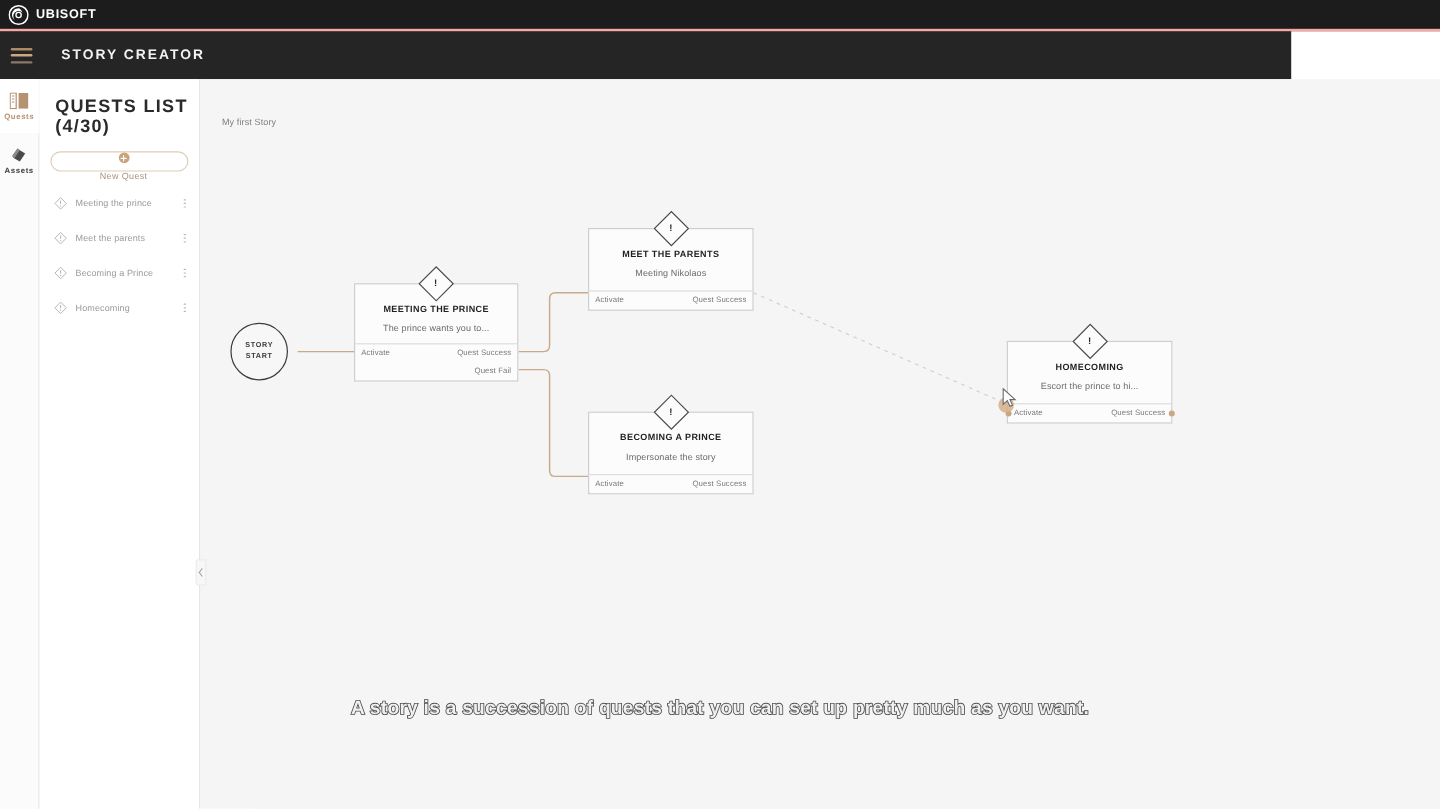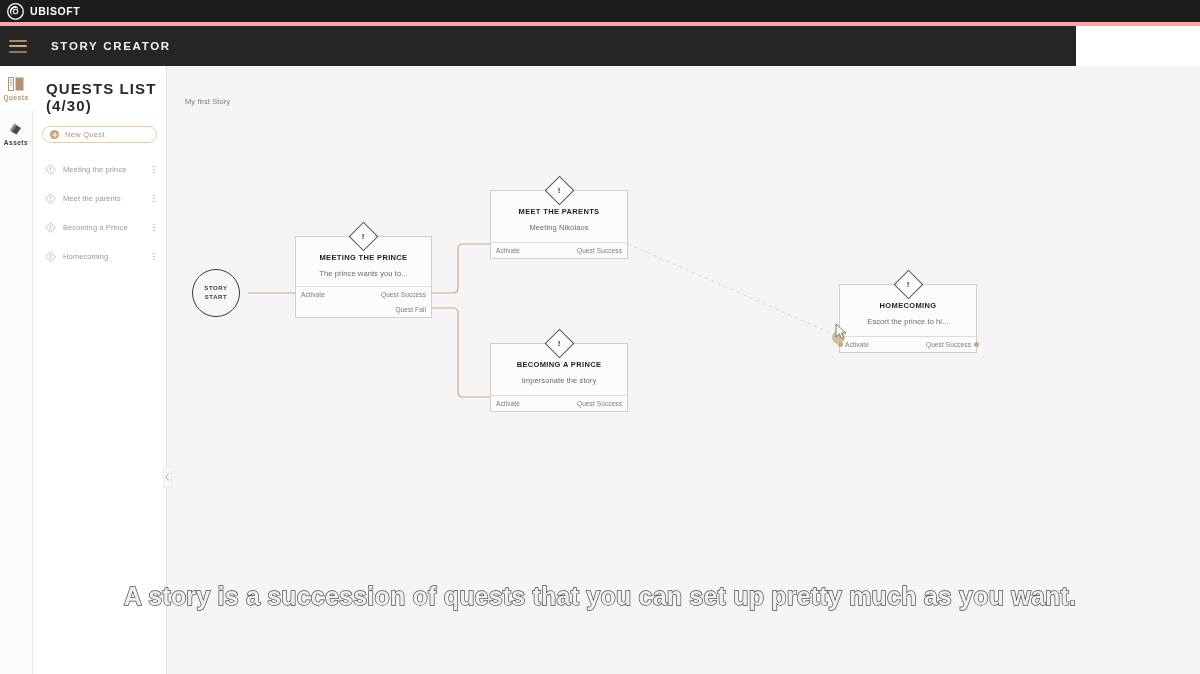--- a/index.html
+++ b/index.html
@@ -22,21 +22,21 @@
 
   
   .ubi-bar {
     position: absolute;
     top: 0; left: 0;
     width: 1200px; height: 26px;
     background: #1c1c1c;
     display: flex;
     align-items: center;
     padding-left: 7px;
-    border-bottom: 4px solid #fca5a5;
+    border-bottom: 2px solid #fca5a5;
   }
   .ubi-logo { width: 17px; height: 17px; flex: 0 0 auto; }
   .ubi-name {
     color: #ffffff;
     font-size: 10.5px;
     font-weight: bold;
     letter-spacing: 0.6px;
     margin-left: 6px;
   }
 
@@ -122,20 +122,21 @@
     margin: 12px 9px 0 9px;
     height: 17px;
     border: 1px solid #e0cdb6;
     border-radius: 9px;
     display: flex;
     align-items: center;
     padding-left: 7px;
     gap: 6px;
     cursor: pointer;
     background: #ffffff;
+    flex-direction: column;
   }
   .plus-circle {
     width: 9px; height: 9px;
     border-radius: 50%;
     background: #c9a37a;
     position: relative;
     flex: 0 0 auto;
   }
   .plus-circle::before, .plus-circle::after {
     content: "";
@@ -335,21 +336,21 @@
     opacity: .85;
     z-index: 25;
   }
 
   
   .caption {
     position: absolute;
     left: 0; top: 582px;
     width: 1200px;
     text-align: center;
-    font-size: 25px;
+    font-size: 16px;
     font-weight: bold;
     letter-spacing: .2px;
     color: #f0f0f0;
     -webkit-text-stroke: 1.4px #4a4a4a;
     paint-order: stroke fill;
   }
 </style>
 </head>
 <body>
 

